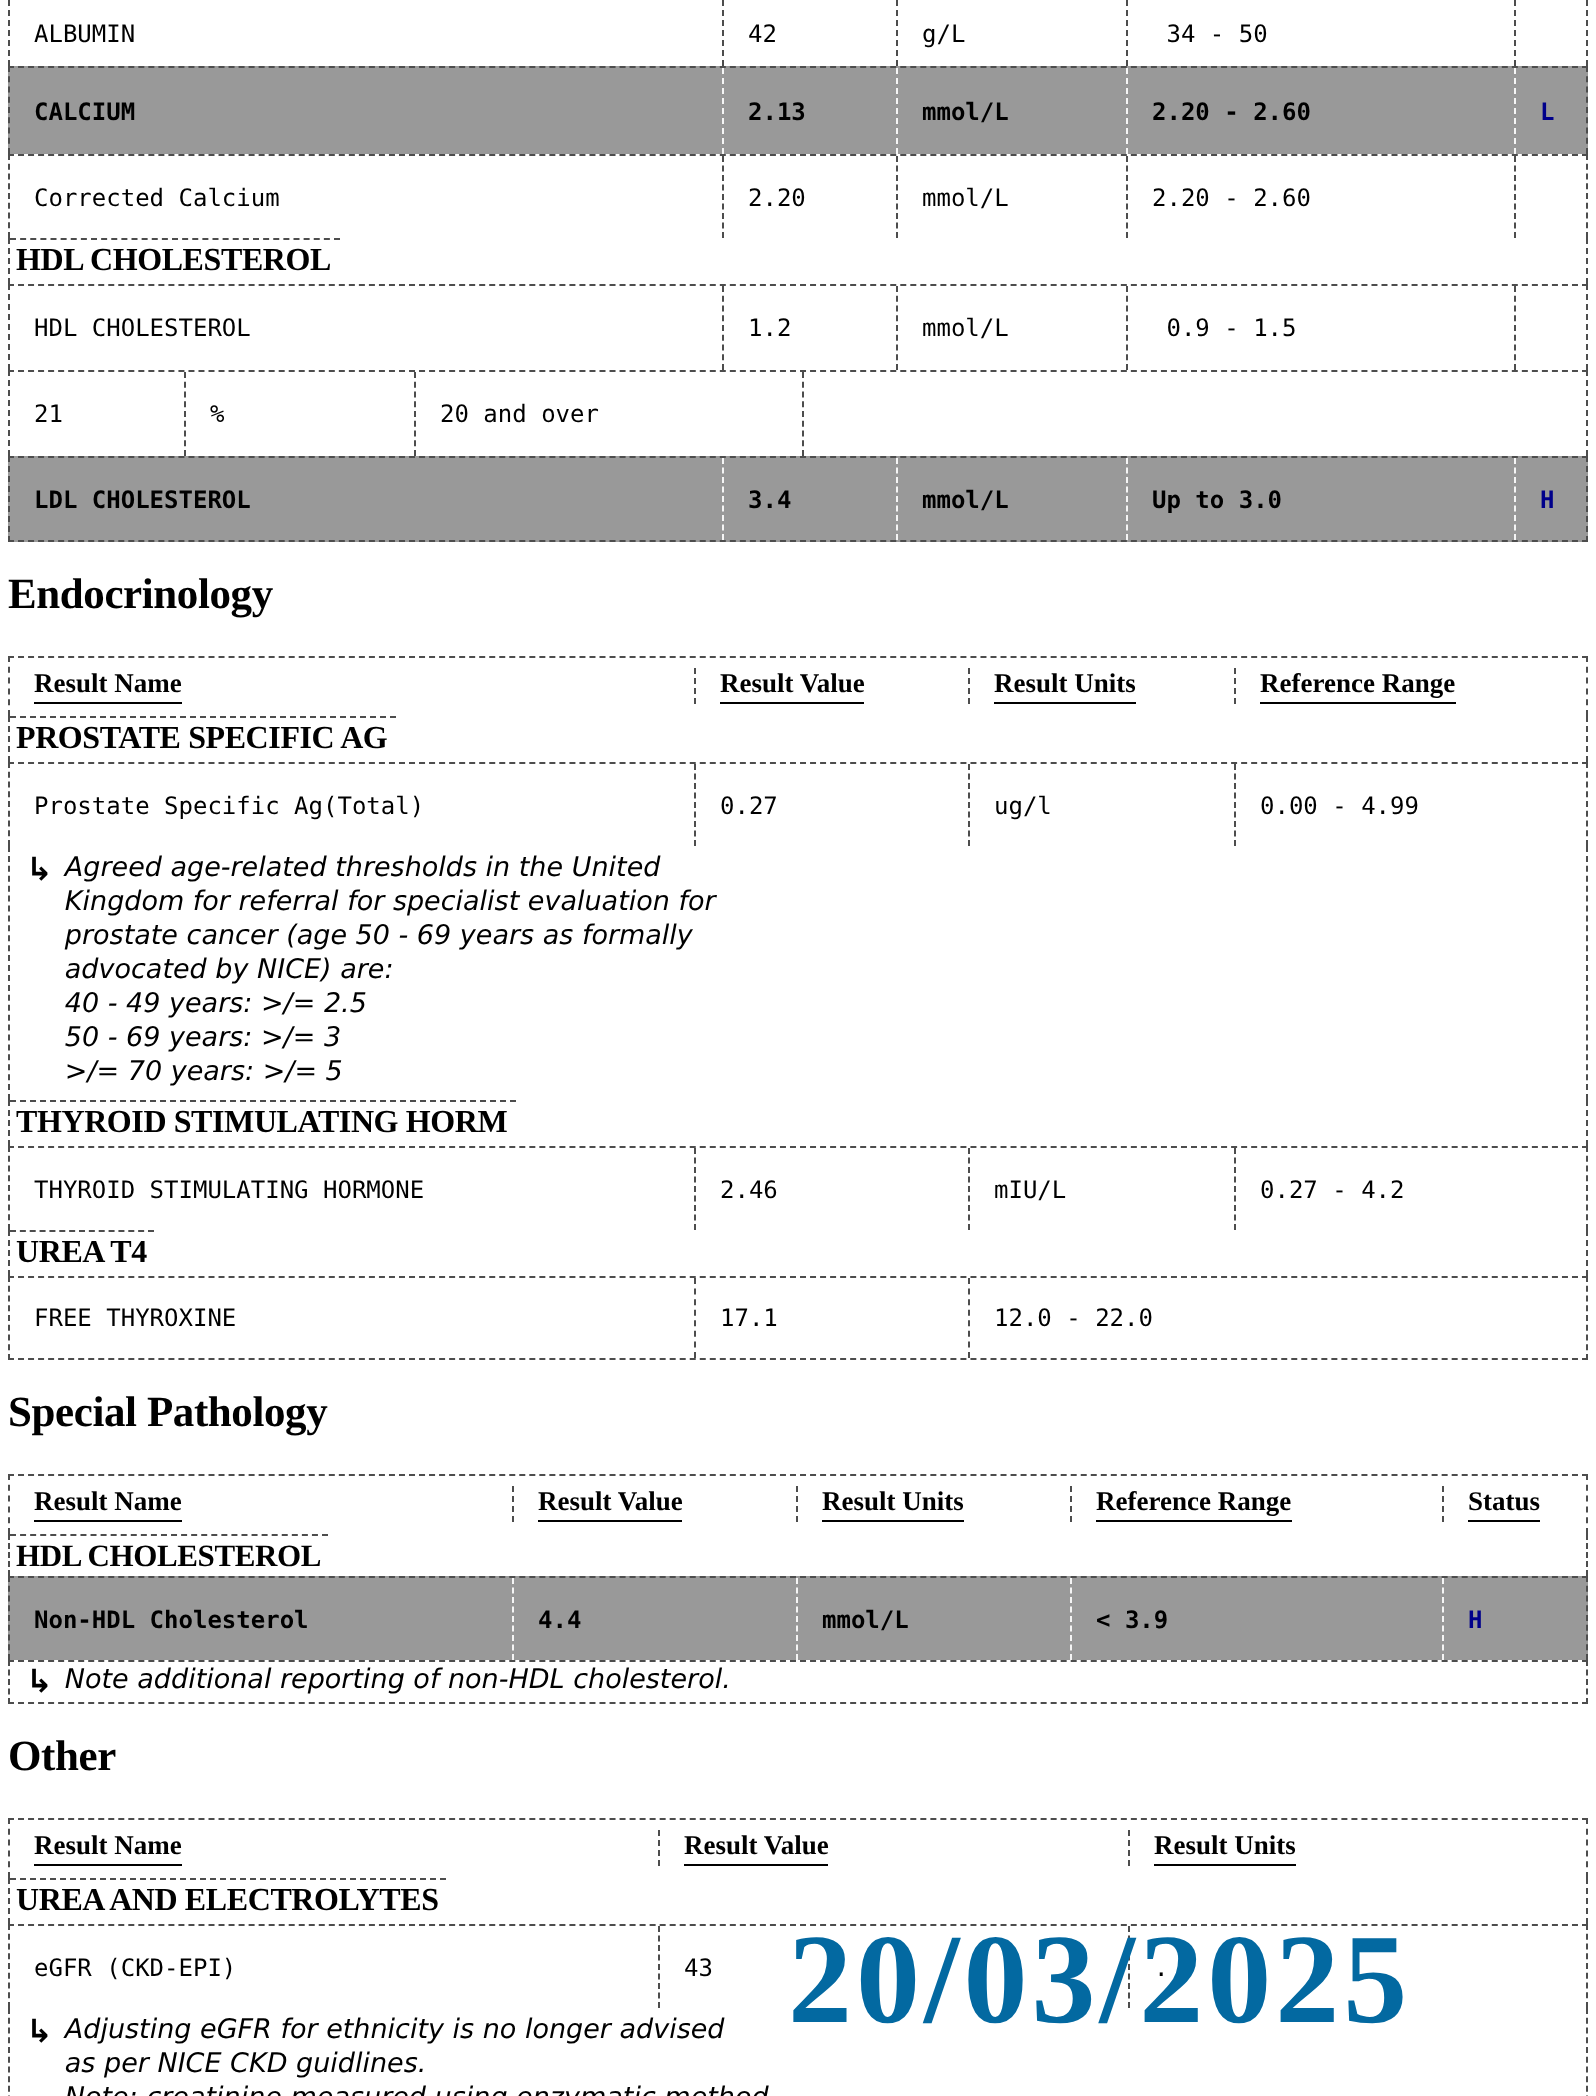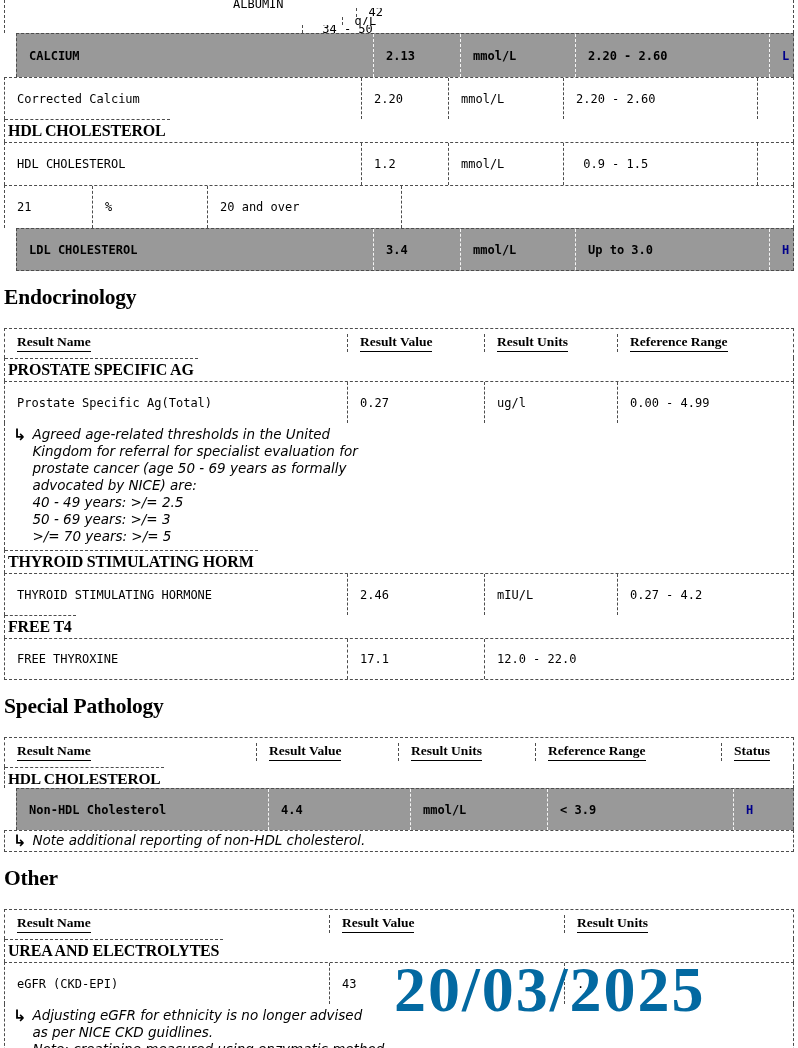--- a/index.html
+++ b/index.html
@@ -4,29 +4,29 @@
 <style>
   * { margin:0; padding:0; box-sizing:border-box; }
   html,body { width:798px; height:1048px; background:#ffffff; overflow:hidden;
               font-family:"DejaVu Sans Mono", monospace; color:#000; }
   .page { position:relative; width:798px; height:1048px; }
 
   
   .tbl { margin-left:4px; width:790px; position:relative; }
   .row { display:flex; align-items:center; border-left:1px dashed #4d4d4d;
          border-right:1px dashed #4d4d4d; border-top:1px dashed #4d4d4d; background:#fff; }
-  .row.no-bt { border-top:none;flex-direction:column; }
+  .row.no-bt { border-top:none; }
   .row.bb { border-bottom:1px dashed #4d4d4d; }
   .h33 { height:33px; } .h42 { height:42px;text-align:right; } .h43 { height:43px; } .h44 { height:44px; }
   .hdr { height:30px; align-items:flex-start; padding-top:5px; }
   .cell { height:100%; display:flex; align-items:center; padding-left:12px;
           font-size:12px; font-weight:500; white-space:pre; overflow:hidden; }
   .hdr .cell { align-items:center; height:auto; }
   .cell + .cell { border-left:1px dashed #4d4d4d; }
-  .hl { background:#999999;margin-left:12px; }
+  .hl { background:#999999; }
   .hl .cell { font-weight:700; }
   .hl .cell + .cell { border-left-color:rgba(255,255,255,0.9); }
   .status-flag { color:#00008B; font-weight:700; }
 
   
   .t1 .c1{width:356px} .t1 .c2{width:87px} .t1 .c3{width:115px} .t1 .c4{width:194px} .t1 .c5{flex:1}
   .t2 .c1{width:342px} .t2 .c2{width:137px} .t2 .c3{width:133px} .t2 .c4{flex:1}
   .t3 .c1{width:251px} .t3 .c2{width:142px} .t3 .c3{width:137px} .t3 .c4{width:186px} .t3 .c5{flex:1}
   .t4 .c1{width:324px} .t4 .c2{width:235px} .t4 .c3{flex:1}
 
@@ -146,21 +146,21 @@
     <div class="subhdr">
       <span class="subhdr-text">THYROID STIMULATING HORM</span>
     </div>
     <div class="row h42">
       <div class="cell c1">THYROID STIMULATING HORMONE</div>
       <div class="cell c2">2.46</div>
       <div class="cell c3">mIU/L</div>
       <div class="cell c4">0.27 - 4.2</div>
     </div>
     <div class="subhdr">
-      <span class="subhdr-text">FREE T4</span>
+      <span class="subhdr-text">UREA T4</span>
     </div>
     <div class="row h42 bb">
       <div class="cell c1">FREE THYROXINE</div>
       <div class="cell c2">17.1</div>
       <div class="cell c4">12.0 - 22.0</div>
     </div>
   </section>
 
   <h2 class="sec-title">Special Pathology</h2>
 

